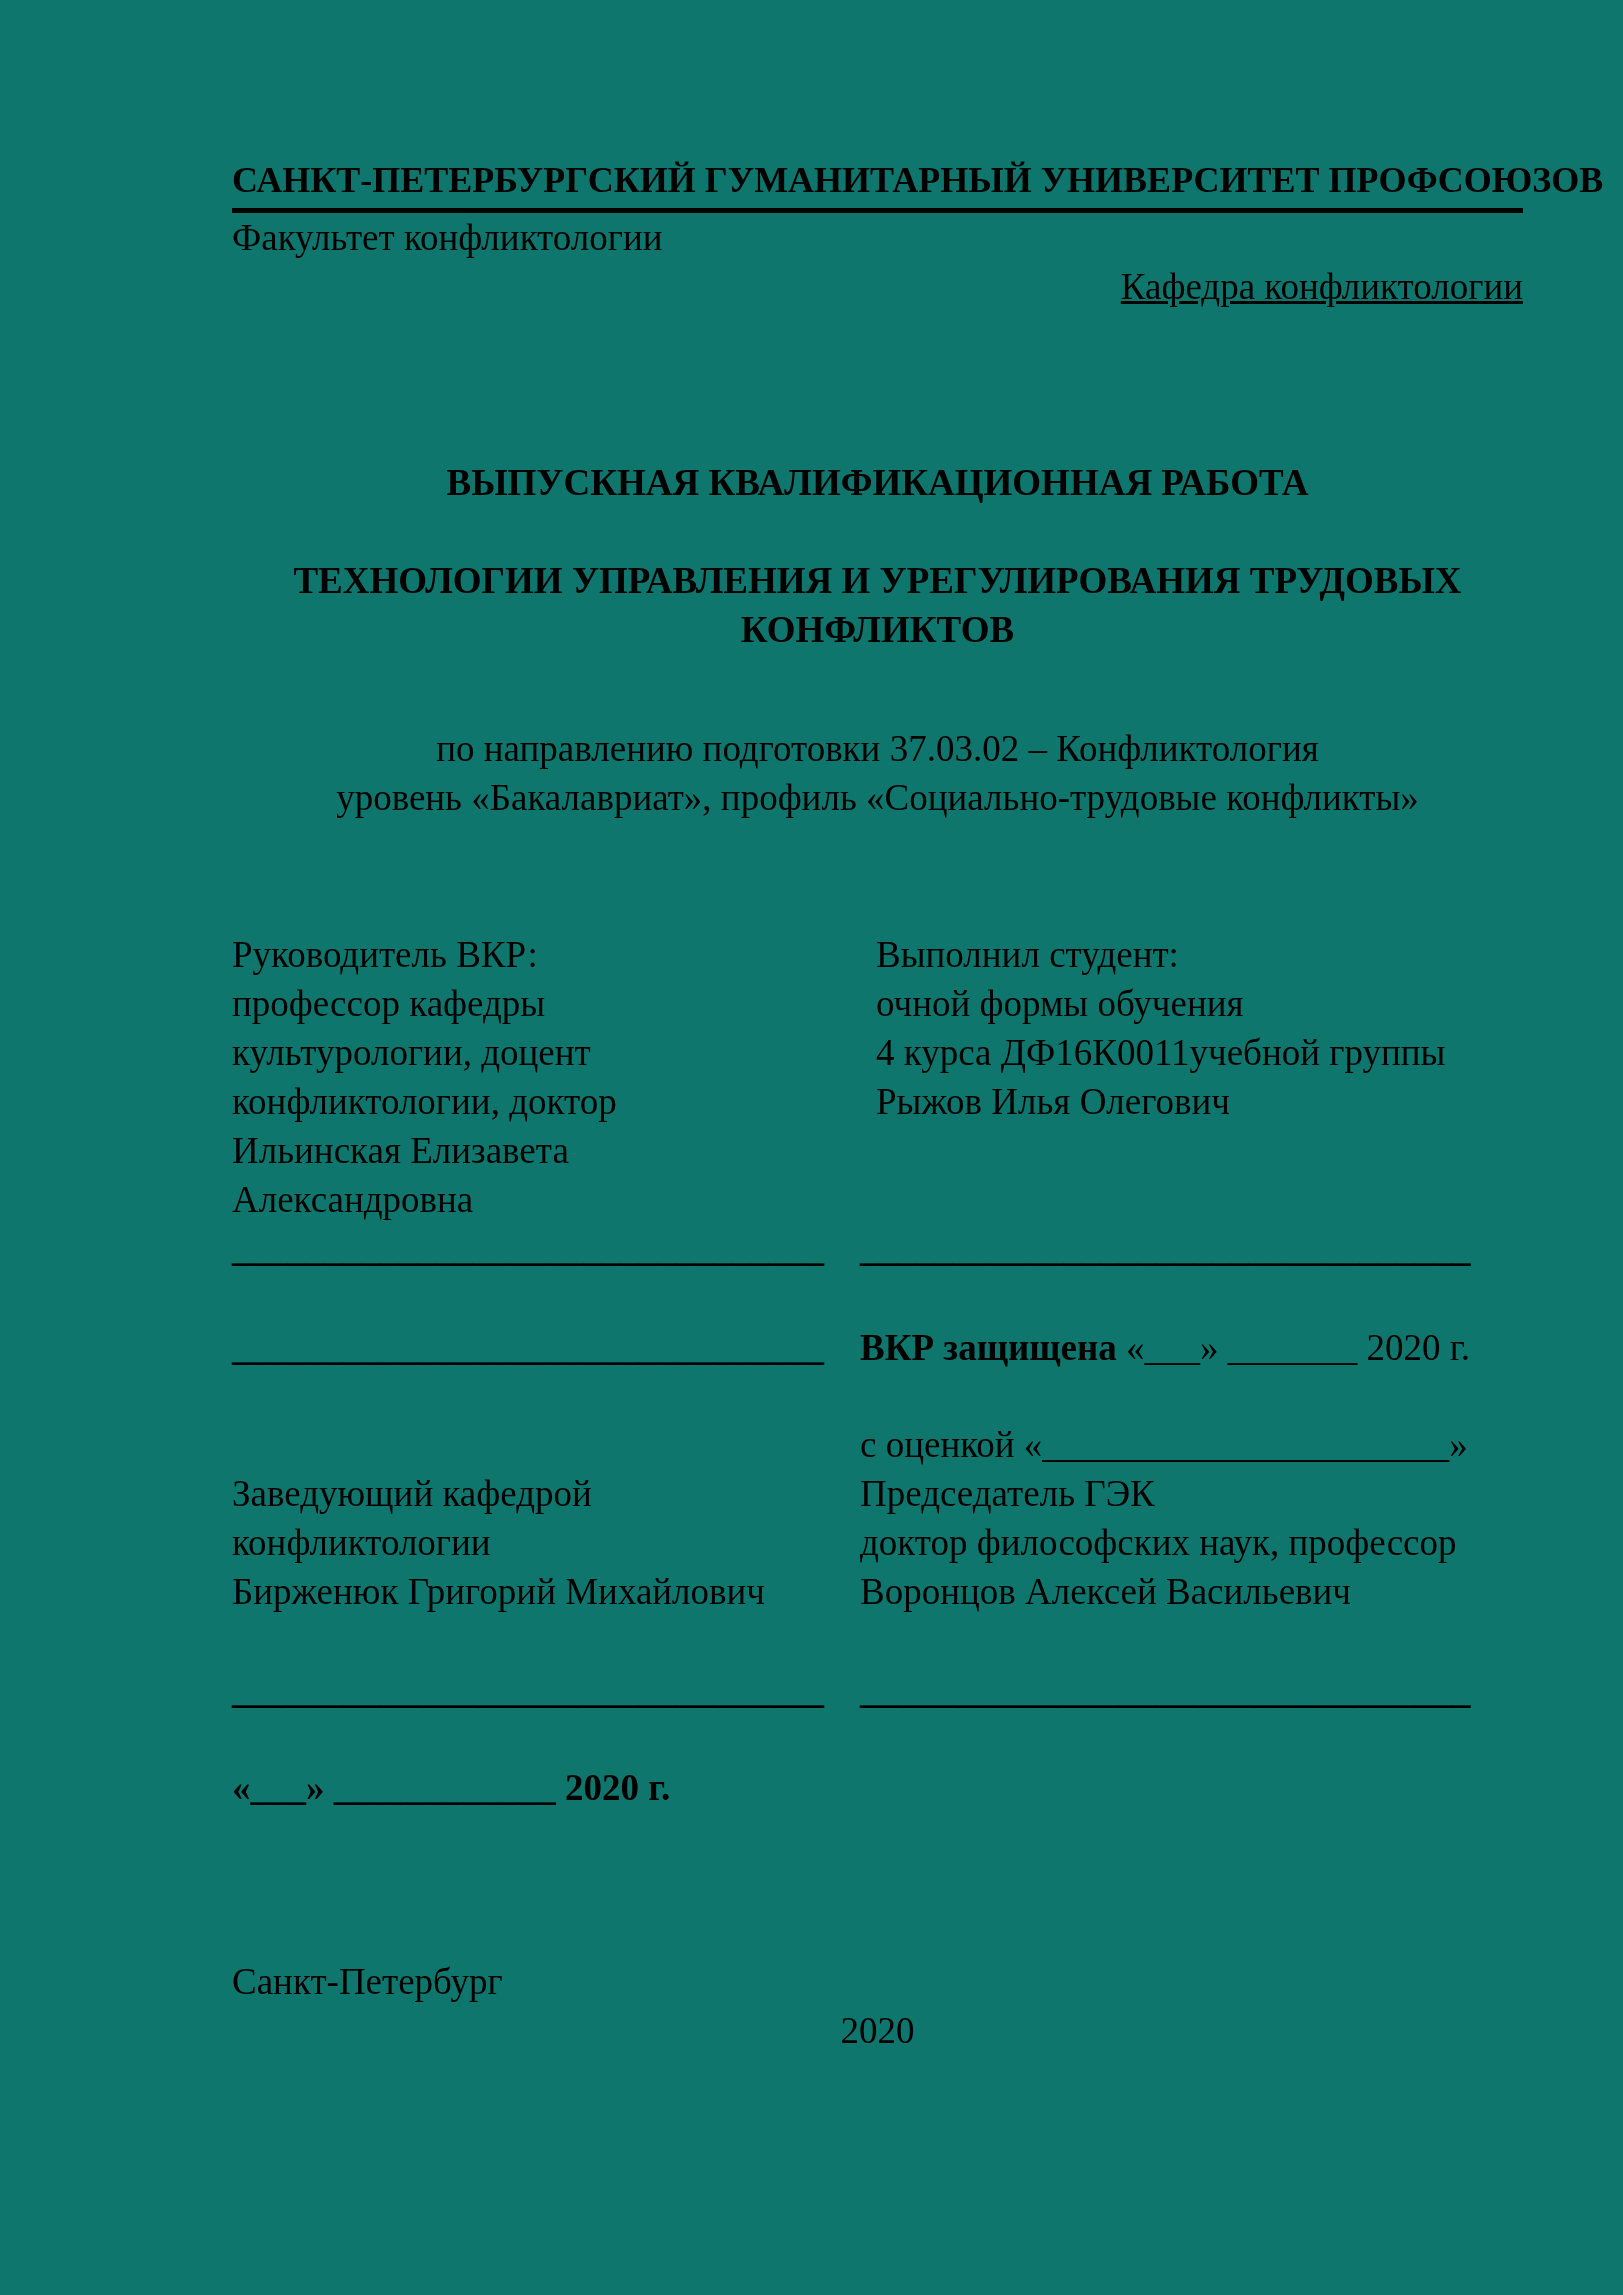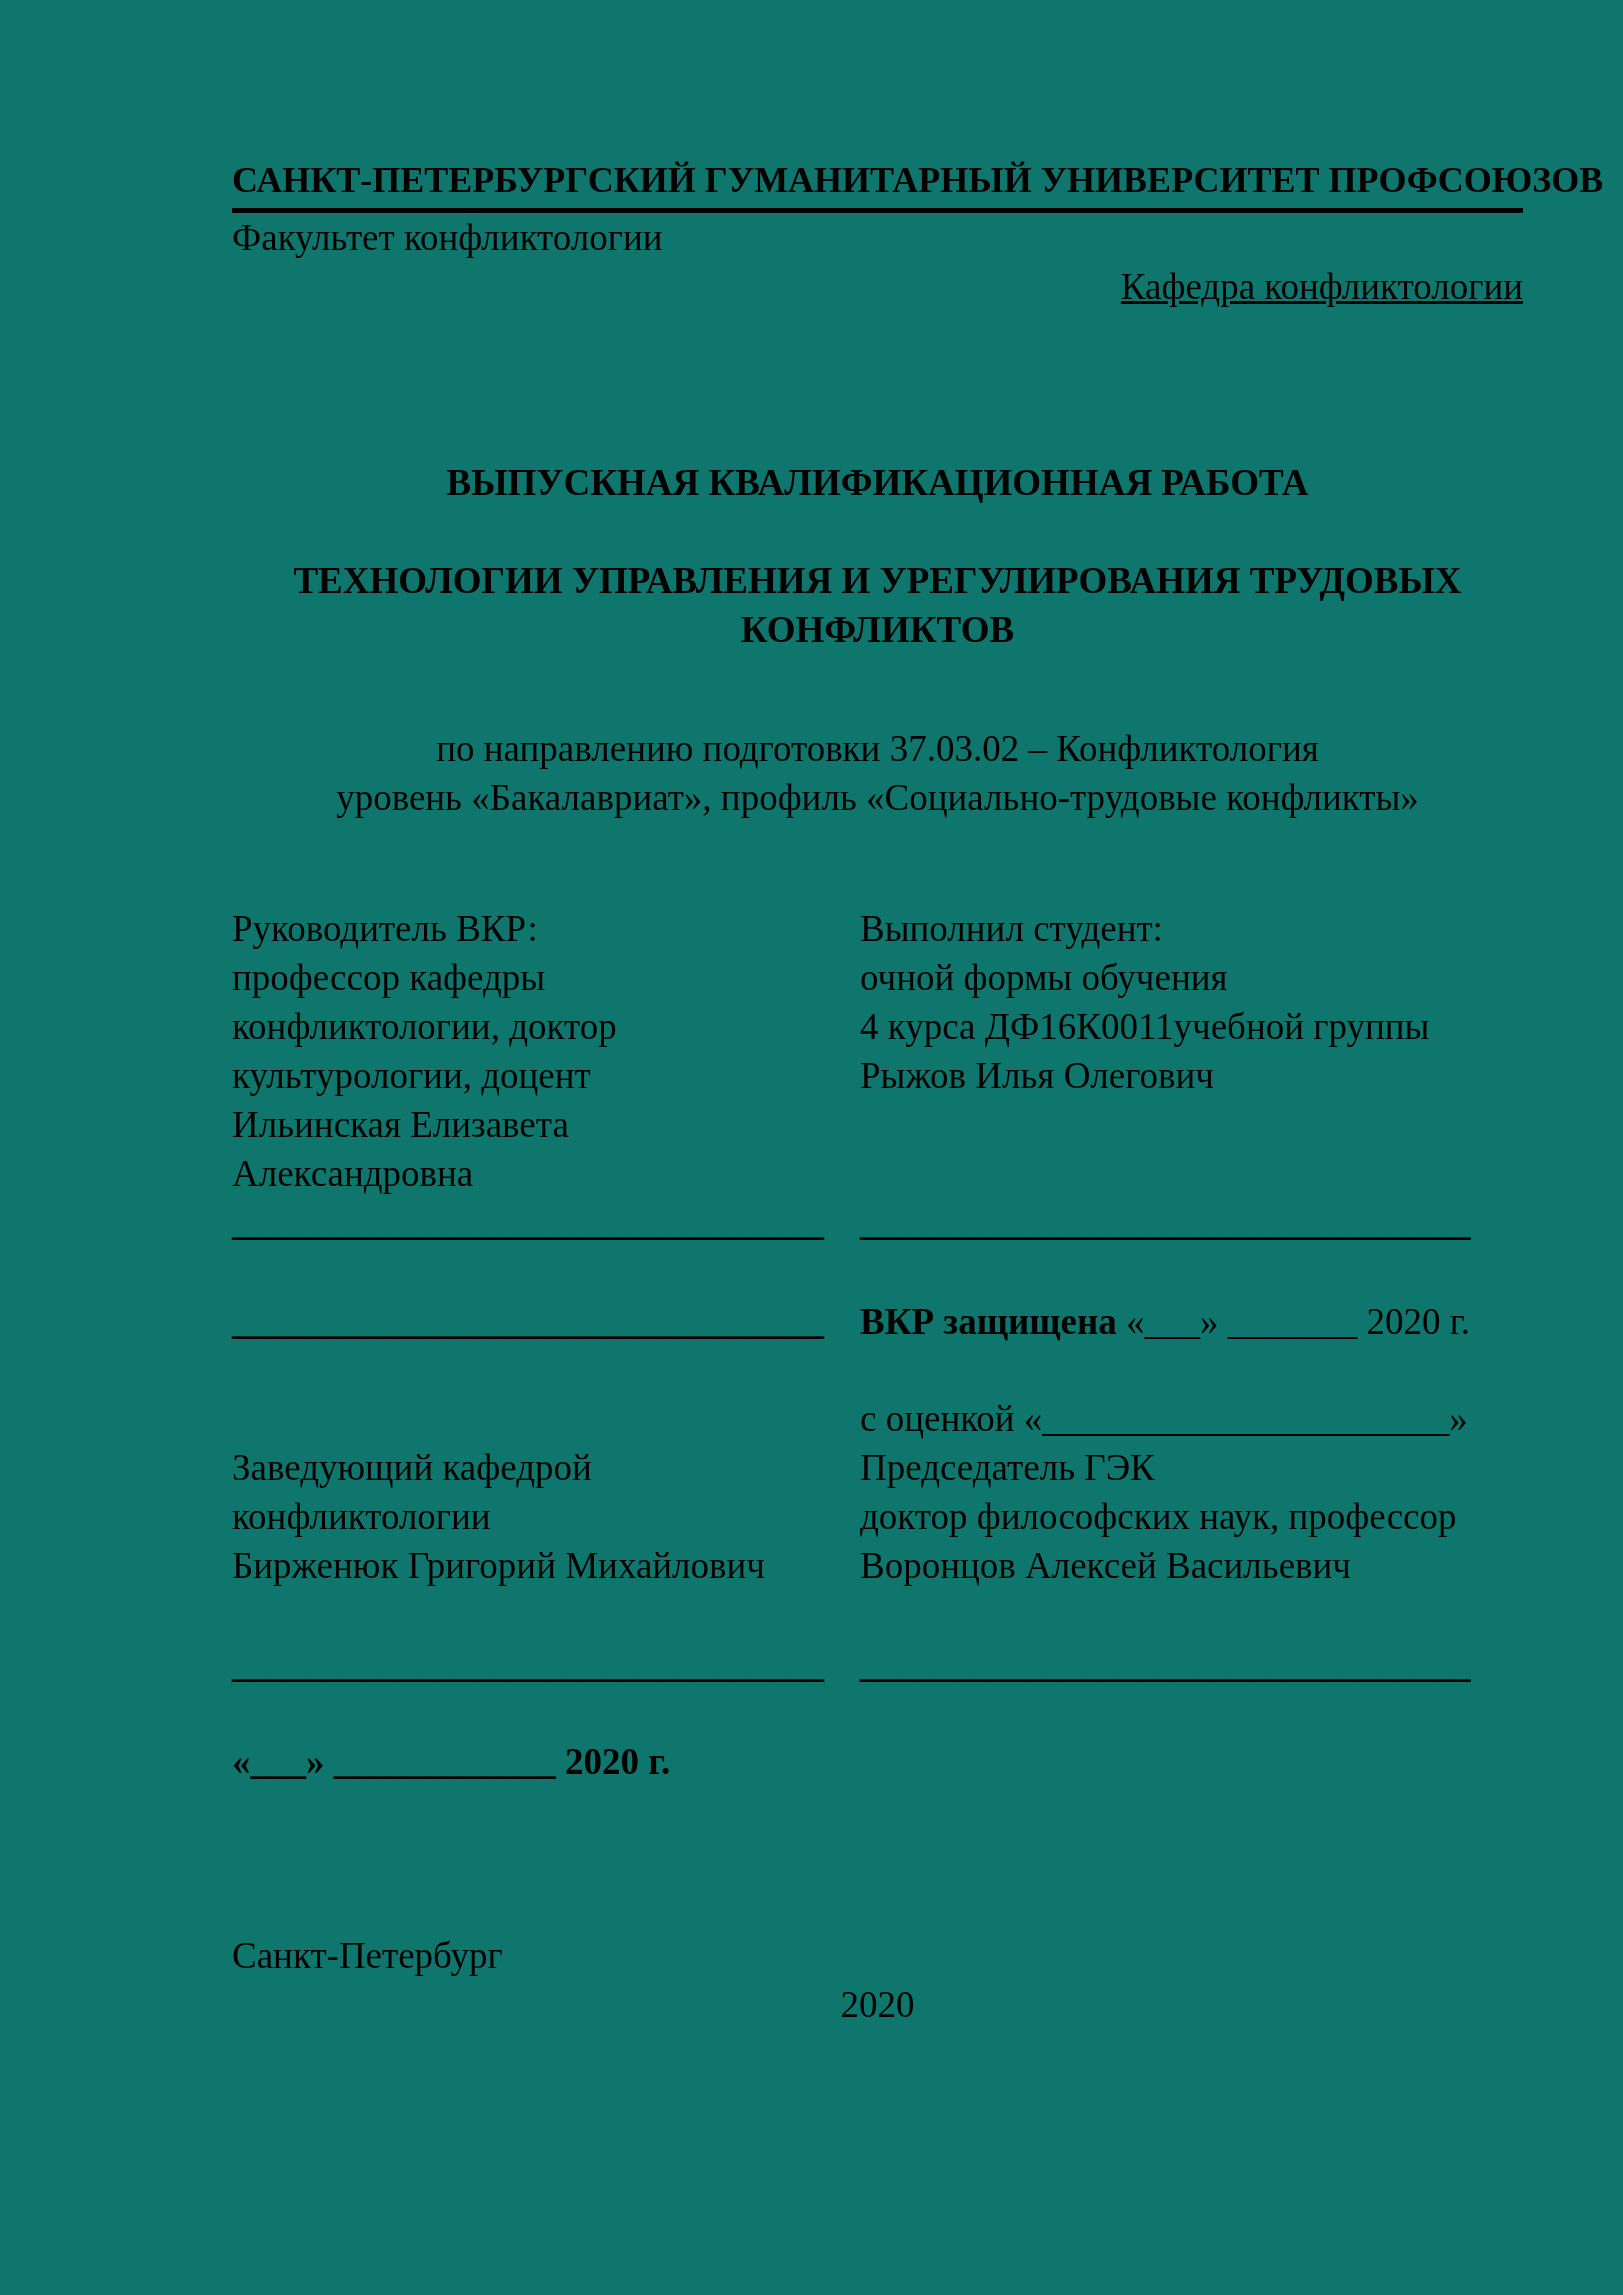--- a/index.html
+++ b/index.html
@@ -37,21 +37,21 @@
   .title {
     margin: 49px auto 0 auto;
     font-weight: bold;
     text-align: center;
     max-width: 1178px;
   }
   .program { margin-top: 70px; text-align: center; }
   .cols { display: flex; align-items: flex-start; }
   .col-left { width: 628px; flex: none; }
   .col-right { flex: 1; min-width: 0; }
-  .block1 { margin-top: 82px; }
+  .block1 { margin-top: 108px; gap: 16px; }
   .sigline { font-weight: bold; white-space: nowrap; }
   .defrow { margin-top: 50px; }
   .defrow .col-right { white-space: nowrap; }
   .block3 { margin-top: 48px; align-items: flex-end; }
   .sigrow2 { margin-top: 50px; }
   .daterow { margin-top: 48px; font-weight: bold; }
   .city { margin-top: 145px; text-align: left; }
   .year { text-align: center; }
   b { font-weight: bold; }
 </style>
@@ -72,22 +72,22 @@
 
   <div class="program">
     <div>по направлению подготовки 37.03.02 – Конфликтология</div>
     <div>уровень «Бакалавриат», профиль «Социально-трудовые конфликты»</div>
   </div>
 
   <div class="cols block1">
     <div class="col-left">
       <div>Руководитель ВКР:</div>
       <div>профессор кафедры</div>
+      <div>культурологии, доцент</div>
       <div>конфликтологии, доктор</div>
-      <div>культурологии, доцент</div>
       <div>Ильинская Елизавета</div>
       <div>Александровна</div>
     </div>
     <div class="col-right">
       <div>Выполнил студент:</div>
       <div>очной формы обучения</div>
       <div>4 курса ДФ16К0011учебной группы</div>
       <div>Рыжов Илья Олегович</div>
     </div>
   </div>

